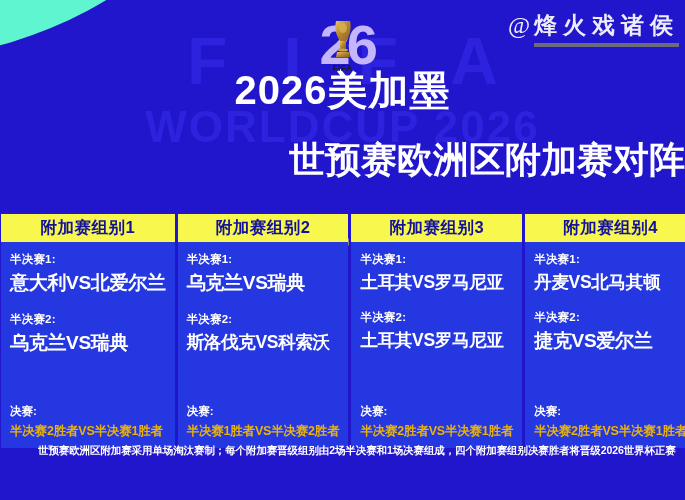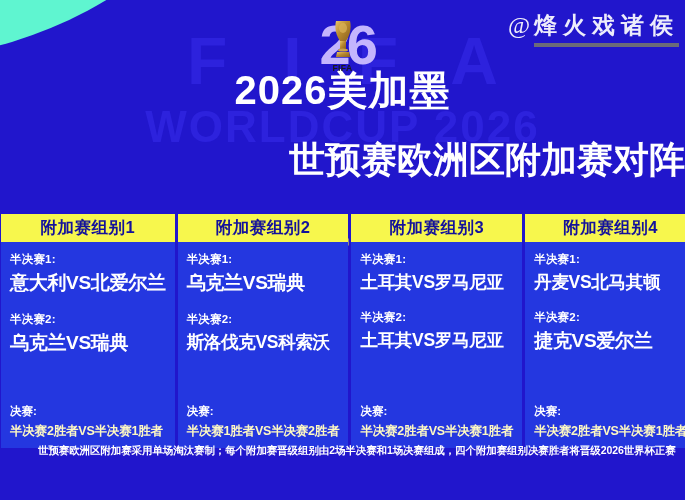--- a/index.html
+++ b/index.html
@@ -235,21 +235,21 @@
   .final-label {
     font-size: 11.5px;
     font-weight: 700;
     color: #ffffff;
     margin-bottom: 4px;
   }
 
   .final-text {
     font-size: 12.5px;
     font-weight: 800;
-    color: #fef9c3;
+    color: #eab308;
     letter-spacing: -0.2px;
     white-space: nowrap;
   }
 
   .spacer { flex: 1; }
 
   
   .footer {
     position: absolute;
     left: 0;

